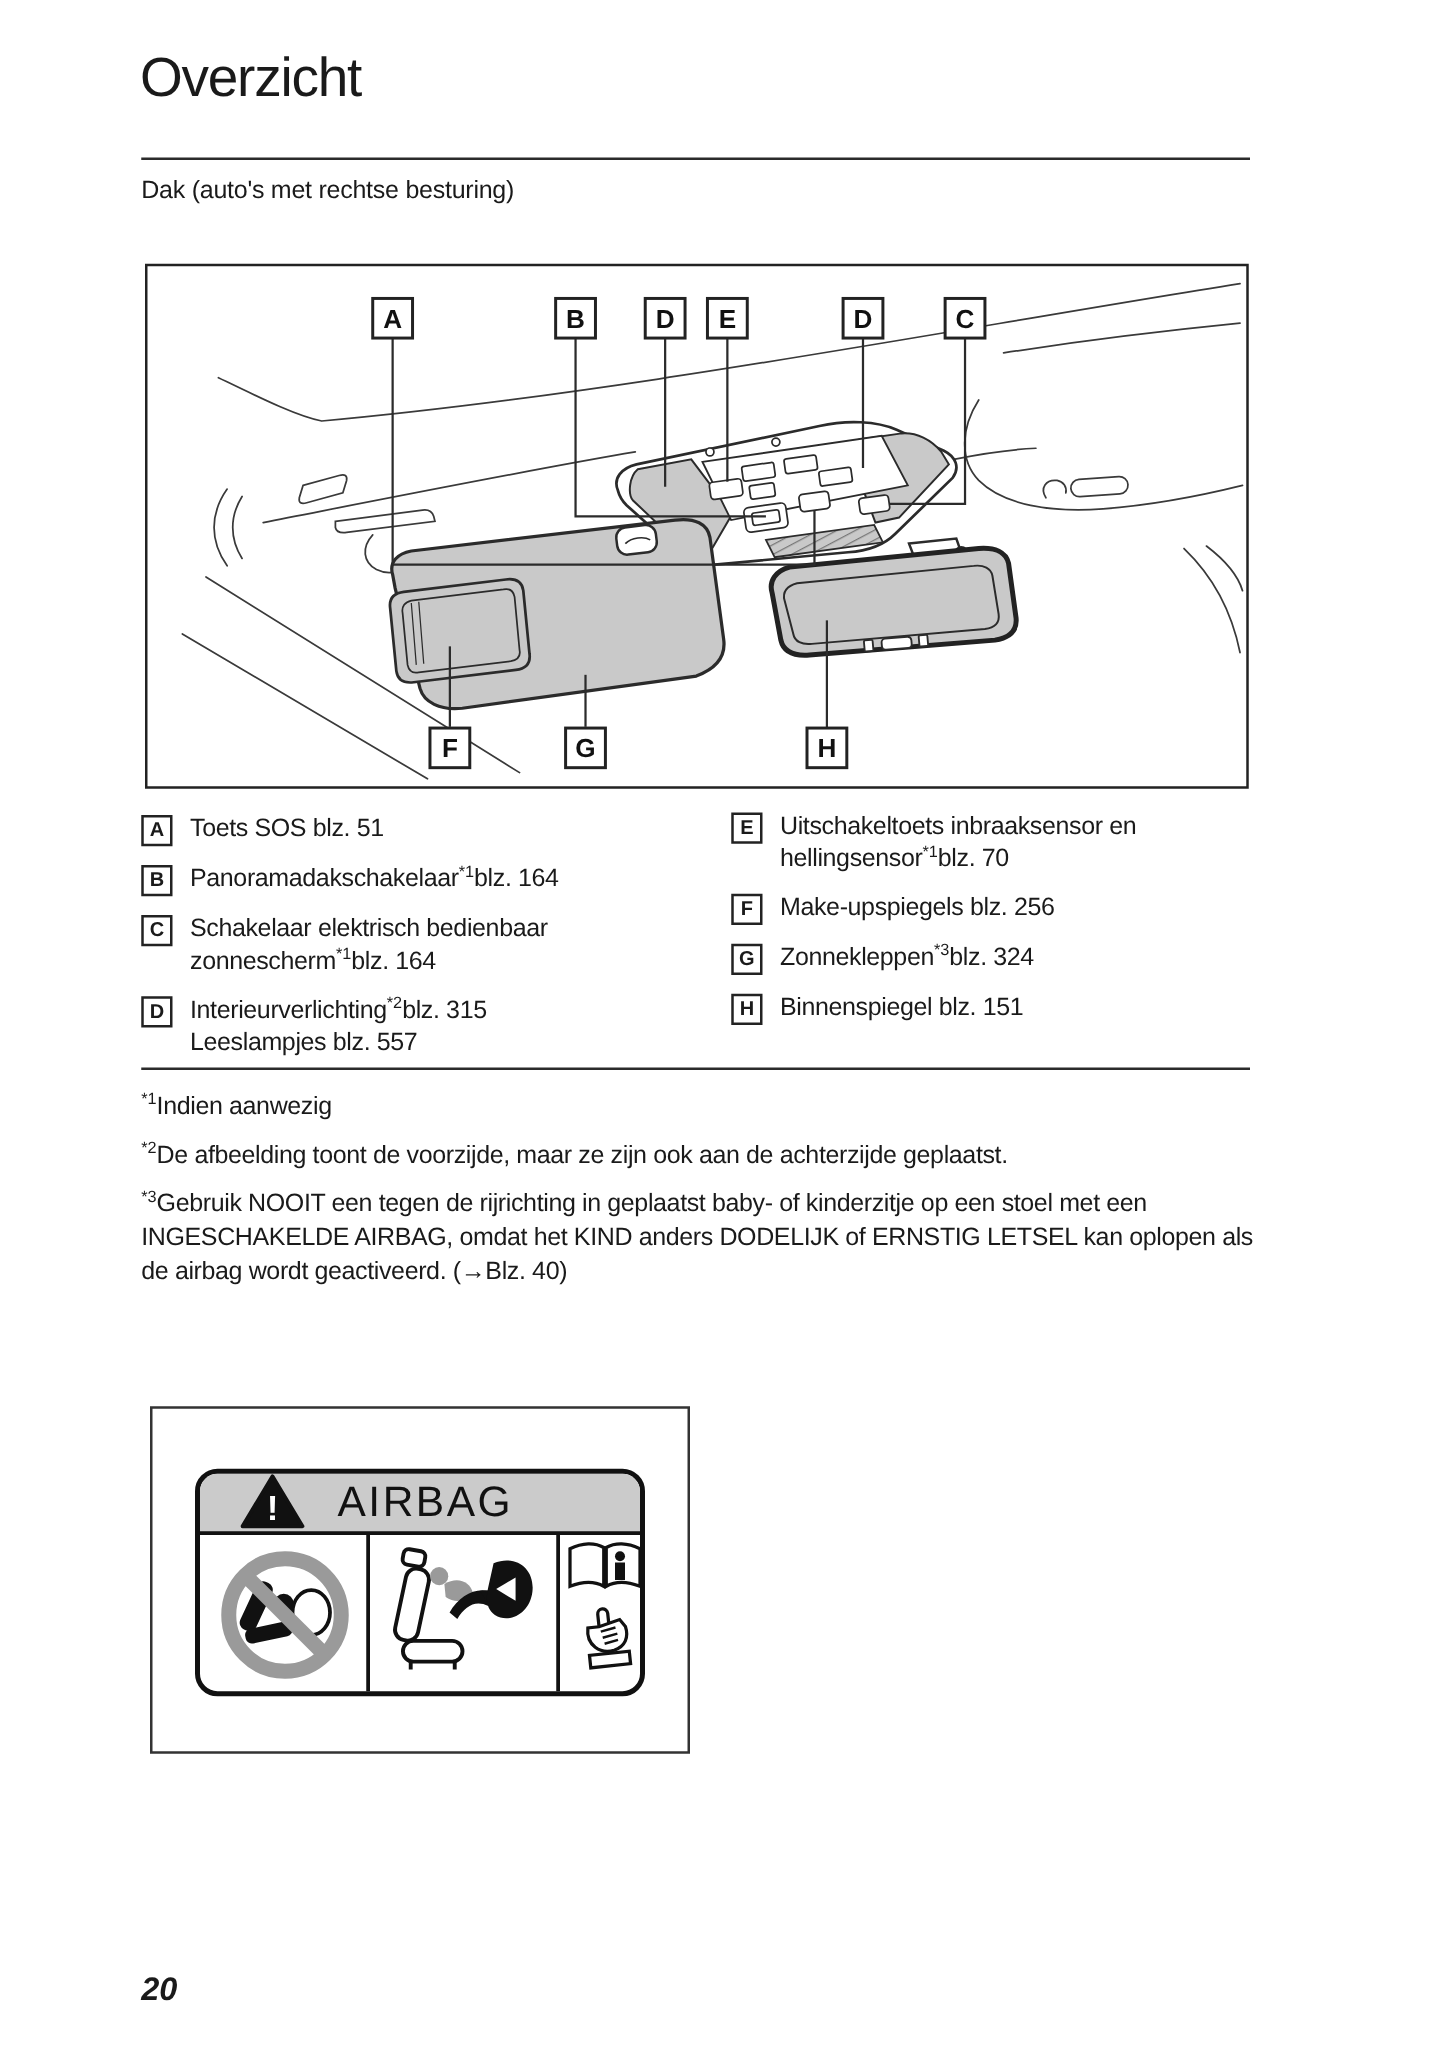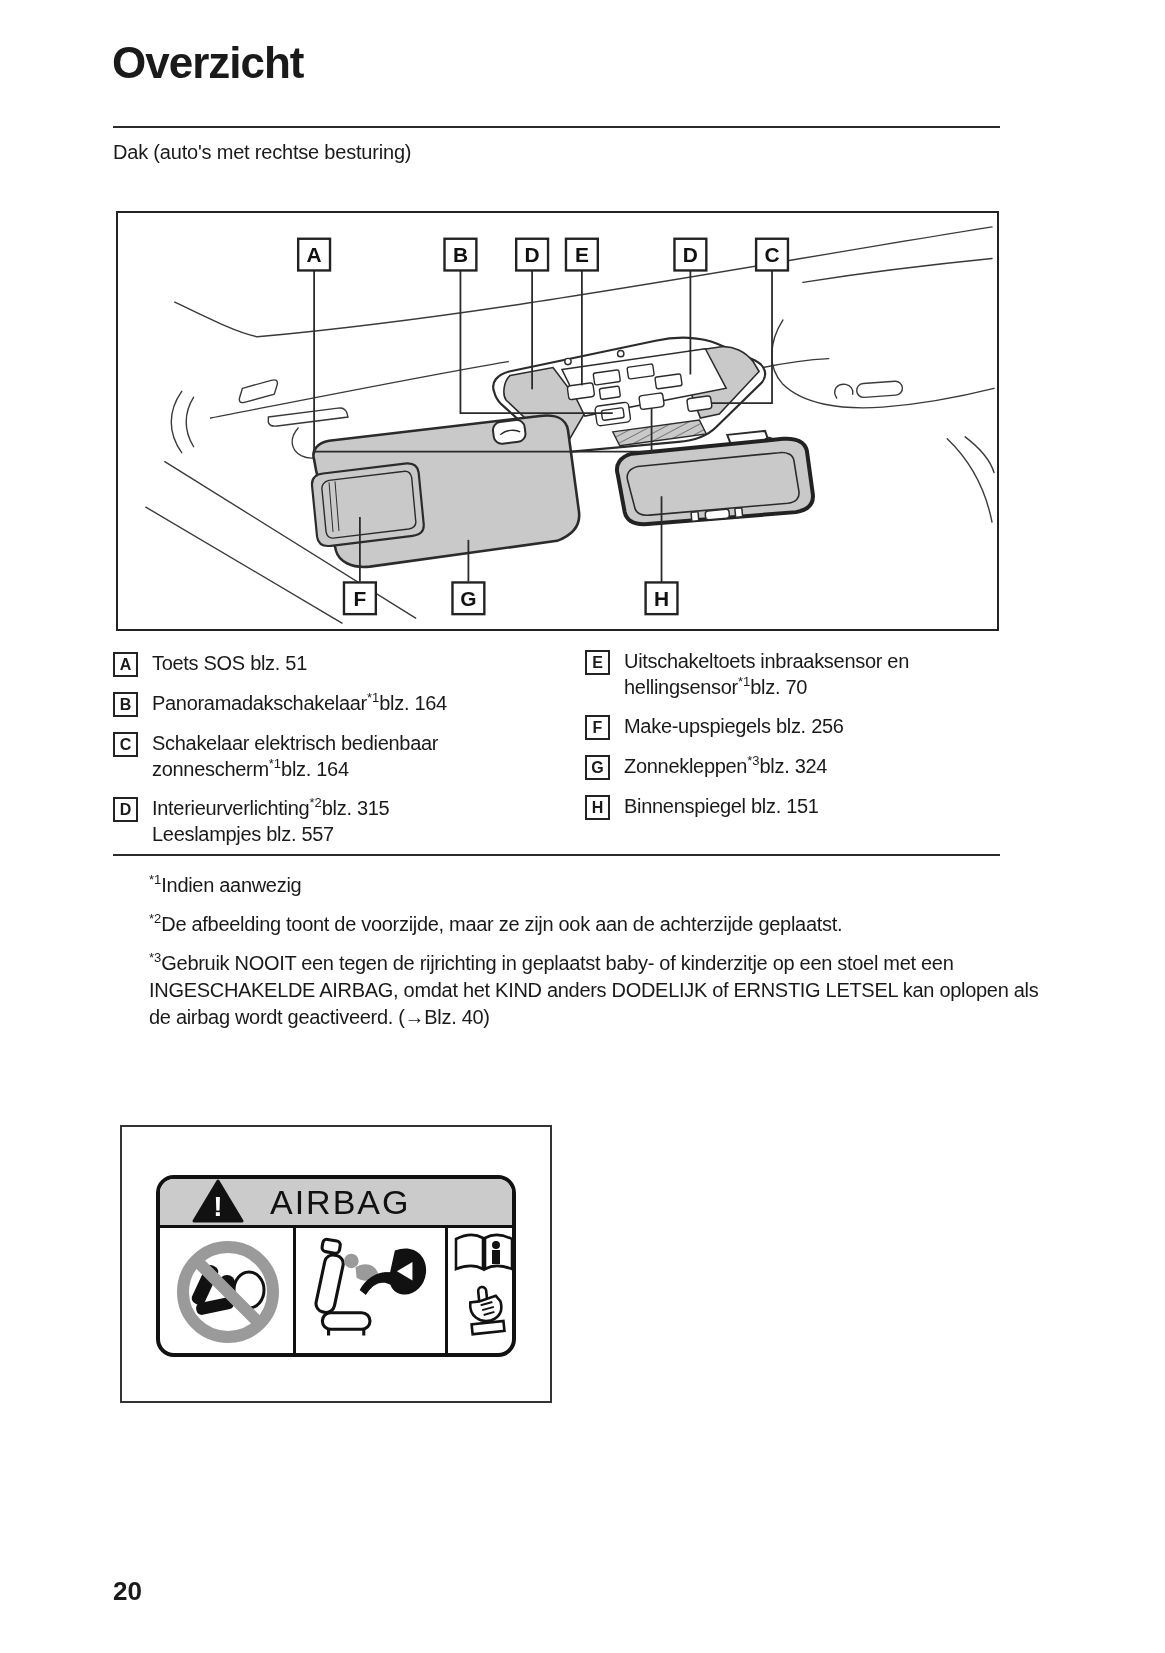--- a/index.html
+++ b/index.html
@@ -1,47 +1,47 @@
 <!DOCTYPE html>
 <html><head>
 <meta charset="utf-8">
 <style>
   html,body{margin:0;padding:0;background:#ffffff;}
   .page{position:relative;width:1165px;height:1653px;background:#fff;overflow:hidden;
         font-family:"Liberation Sans","DejaVu Sans",sans-serif;color:#1a1a1a;}
-  .title{position:absolute;left:112px;top:38px;font-size:44px;font-weight:700;letter-spacing:-1px;}
+  .title{position:absolute;left:112px;top:38px;font-size:44px;font-weight:400;letter-spacing:-1px;}
   .rule{position:absolute;left:113px;width:887px;height:2px;background:#2b2b2b;}
   #rule-title{top:126px;height:2px;}
   #rule-legend{top:854px;height:2px;}
   .subtitle{position:absolute;left:113px;top:141px;font-size:20px;font-weight:400;letter-spacing:-0.2px;}
   .frame{position:absolute;left:116px;top:211px;width:883px;height:420px;border:2px solid #222;box-sizing:border-box;}
   .frame svg{position:absolute;left:0;top:0;width:100%;height:100%;}
   
   .legend-col{position:absolute;display:block;}
   #legend-left{left:113px;top:650px;width:465px;}
   #legend-right{left:585px;top:648px;width:415px;}
   .lrow{display:flex;gap:14px;margin-bottom:13px;align-items:flex-start;}
   .lbox{width:25px;height:25px;border:2px solid #222;box-sizing:border-box;flex:none;margin-top:2px;
         display:flex;align-items:center;justify-content:center;font-size:16px;font-weight:700;}
   .ltext{font-size:20px;line-height:26px;letter-spacing:-0.3px;}
   sup{font-size:13px;line-height:0;vertical-align:super;letter-spacing:0;}
   
-  .footnotes{position:absolute;left:113px;top:872px;width:905px;margin-left:36px;}
+  .footnotes{position:absolute;left:113px;top:872px;width:905px;}
   .fnote{font-size:20px;line-height:27px;letter-spacing:-0.3px;margin-bottom:12px;}
   
   .airbag-outer{position:absolute;left:120px;top:1125px;width:432px;height:278px;border:2px solid #333;box-sizing:border-box;}
   .airbag-label{position:absolute;left:34px;top:48px;width:360px;height:182px;border:4px solid #111;
                 border-radius:18px;box-sizing:border-box;background:#fff;overflow:hidden;}
   .airbag-head{height:46px;background:#cbcbcb;border-bottom:3px solid #111;display:flex;align-items:center;}
   .airbag-head .tri{margin-left:32px;}
   .airbag-title{margin-left:26px;font-size:34px;font-weight:400;letter-spacing:2px;color:#111;}
   .airbag-cells{position:relative;height:129px;}
   .cell-div{position:absolute;top:0;bottom:0;width:3px;background:#111;}
   .icon-abs{position:absolute;}
-  .pagenum{position:absolute;left:113px;top:1576px;font-size:26px;font-weight:700;}
+  .pagenum{position:absolute;left:113px;top:1576px;font-size:26px;font-weight:700;font-style:italic;}
 </style>
 </head>
 <body>
 
 <div class="page">
 
   <div class="title">Overzicht</div>
   <div class="rule" id="rule-title"></div>
   <div class="subtitle">Dak (auto's met rechtse besturing)</div>
 

